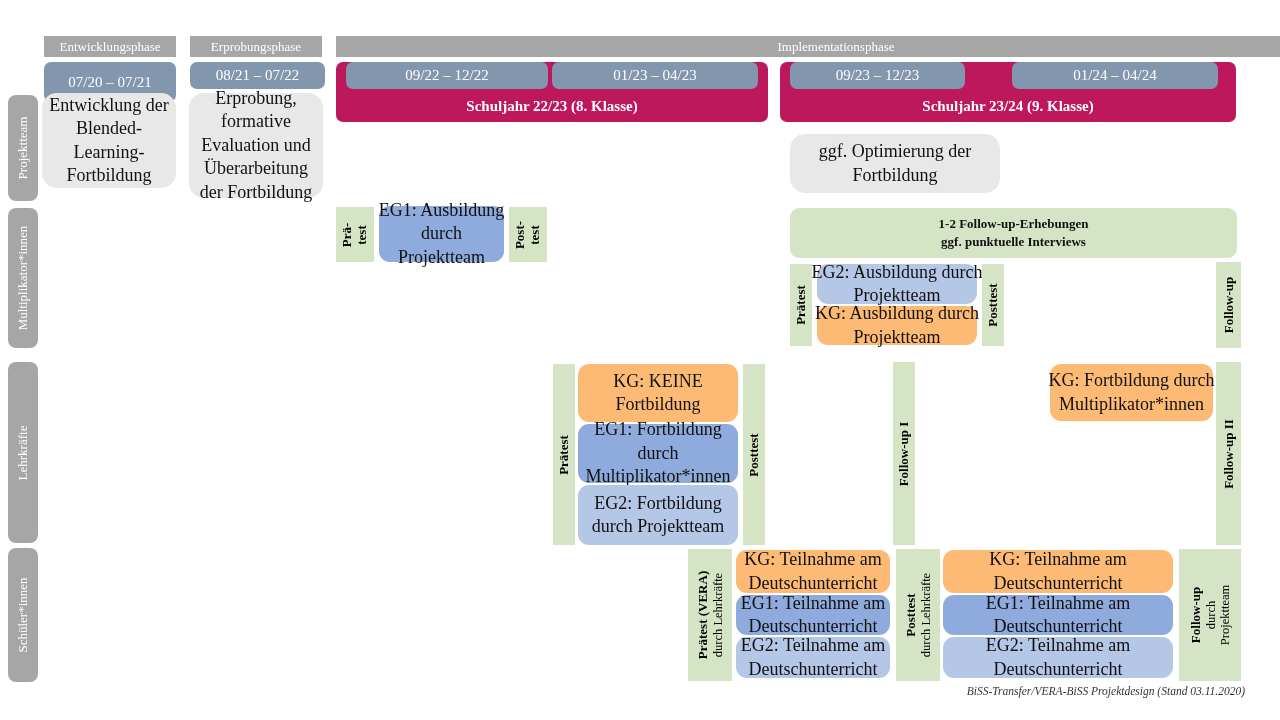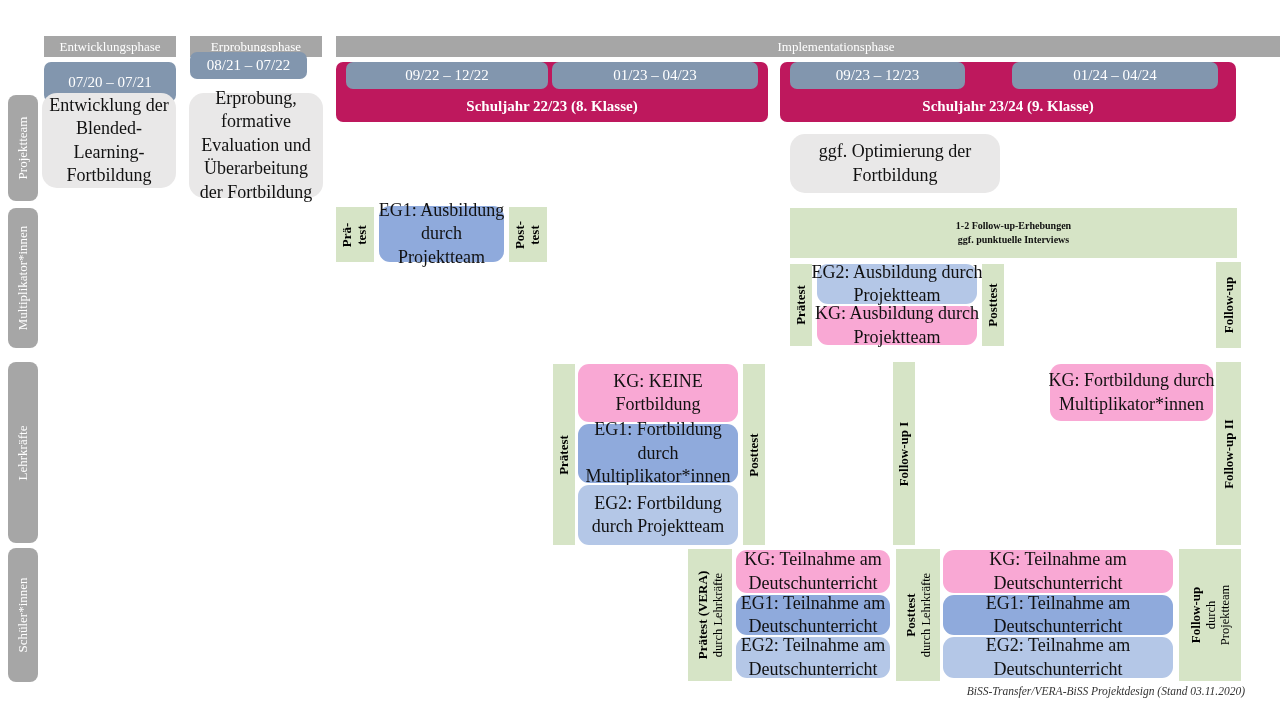--- a/index.html
+++ b/index.html
@@ -15,47 +15,47 @@
   .rot{position:absolute;left:50%;top:50%;transform:translate(-50%,-50%) rotate(-90deg);
        text-align:center;line-height:1.12}
   .rot span{display:block;white-space:nowrap}
   .rlabel .rot{color:#fff;font-size:13px}
   .vbar{background:#d6e4c6}
   .vbar .rot{font-size:13px;color:#000}
   .box{display:flex;flex-direction:column;align-items:center;justify-content:center;
        text-align:center;font-size:18px;line-height:1.3;border-radius:11px}
   .box span{display:block;white-space:nowrap}
   .graybox{background:#e9e8e8;border-radius:15px}
-  .kg{background:#f9a8d4}
+  .kg{background:#fdba74}
   .eg1{background:#8faadc}
   .eg2{background:#b4c7e7}
   .green{background:#d6e4c6;border-radius:0}
   .b{font-weight:bold}
   .sm{font-size:12.5px}
-  .bigfollow{font-weight:bold;font-size:10px;line-height:1.4;border-radius:0}
+  .bigfollow{font-weight:bold;font-size:13px;line-height:1.4;border-radius:9px}
   .caption{font-style:italic;font-size:11.5px;color:#333;text-align:right}
 </style>
 </head>
 <body>
 
 <div class="stage">
 
   <div class="abs hdr" style="left:44px;top:36px;width:132px;height:21px">Entwicklungsphase</div>
   <div class="abs hdr" style="left:190px;top:36px;width:132px;height:21px">Erprobungsphase</div>
   <div class="abs hdr" style="left:336px;top:36px;width:1000px;height:21px">Implementationsphase</div>
 
   <div class="abs band" style="left:336px;top:62px;width:432px;height:60px">
     <div class="bandlbl">Schuljahr 22/23 (8. Klasse)</div>
   </div>
   <div class="abs band" style="left:780px;top:62px;width:456px;height:60px">
     <div class="bandlbl">Schuljahr 23/24 (9. Klasse)</div>
   </div>
 
   <div class="abs pbar" style="left:44px;top:62px;width:132px;height:40px">07/20 – 07/21</div>
-  <div class="abs pbar" style="left:190px;top:52px;width:117px;height:27px">08/21 – 07/22</div>
+  <div class="abs pbar" style="left:190px;top:62px;width:135px;height:27px">08/21 – 07/22</div>
   <div class="abs pbar" style="left:346px;top:62px;width:202px;height:27px">09/22 – 12/22</div>
   <div class="abs pbar" style="left:552px;top:62px;width:206px;height:27px">01/23 – 04/23</div>
   <div class="abs pbar" style="left:790px;top:62px;width:175px;height:27px">09/23 – 12/23</div>
   <div class="abs pbar" style="left:1012px;top:62px;width:206px;height:27px">01/24 – 04/24</div>
 
   <div class="abs rlabel" style="left:8px;top:95px;width:30px;height:106px">
     <div class="rot">
         <span>Projektteam</span>
       </div>
   </div>

